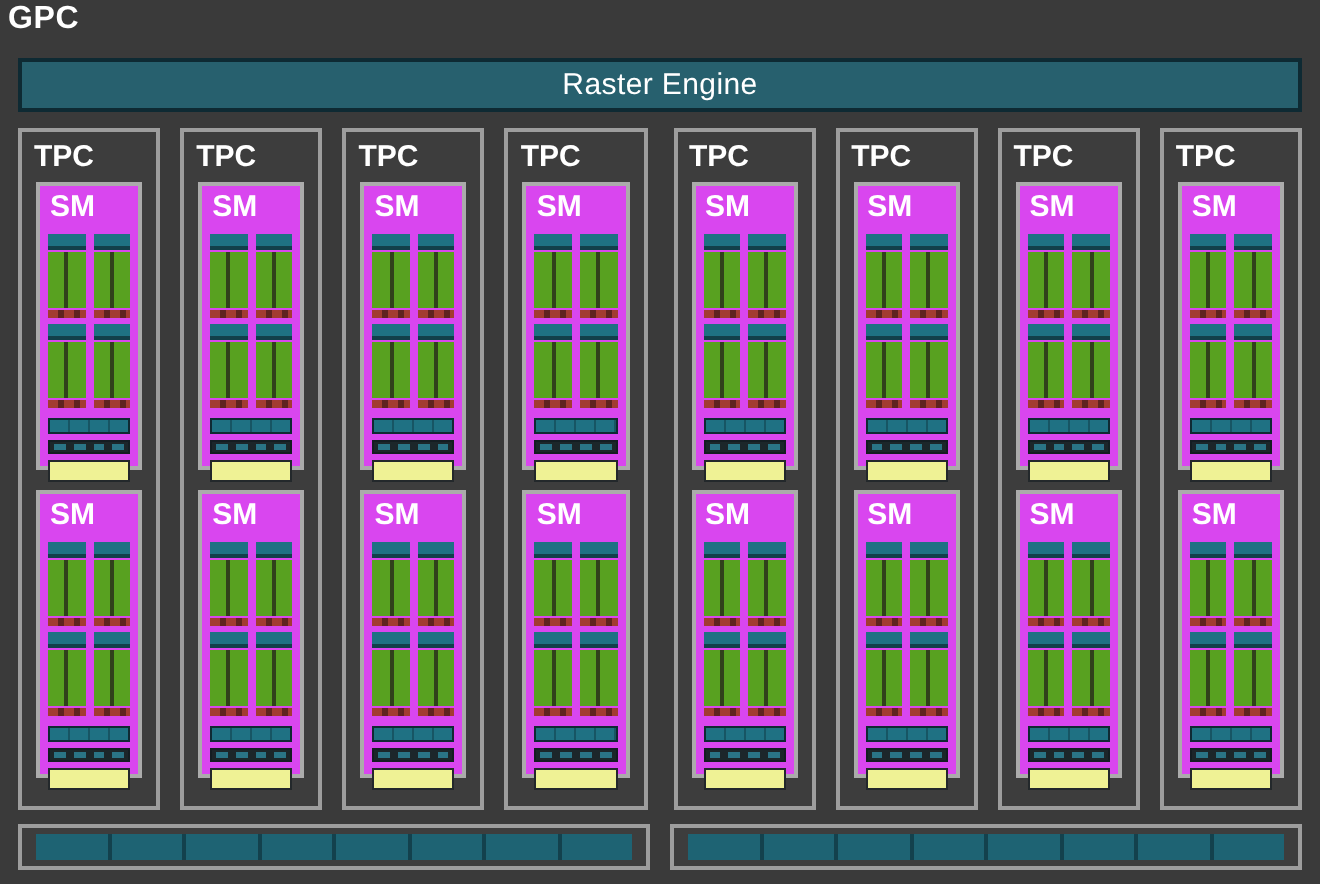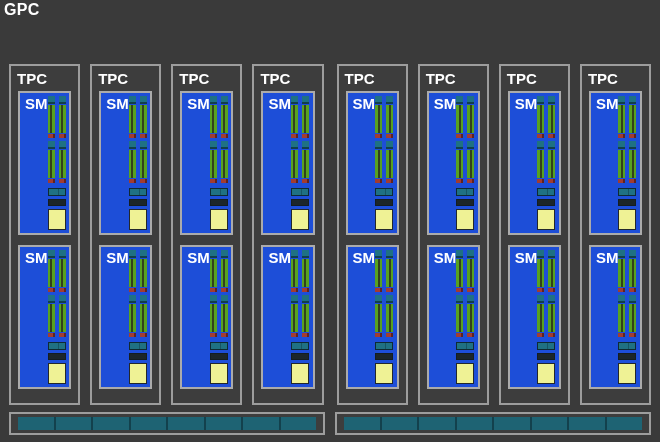--- a/index.html
+++ b/index.html
@@ -37,23 +37,23 @@
   }
   .tpc.group-start{margin-left:3px;}
   .tpc-label{
     color:var(--text,#fff);font-weight:bold;font-size:15px;
     padding:3px 0 3px 6px;line-height:18px;flex:none;
   }
   .sm-stack{display:flex;flex-direction:column;gap:10px;padding:0 7px;flex:1;}
 
   .sm{
     height:144px;flex:none;
-    border:2px solid #ababab;background:#1d4ed8;
+    border:2px solid #ababab;background:#d946ef;
     box-sizing:border-box;
-    display:flex;
+    display:flex;flex-direction:column;
     padding:1px 4px 3px;
   }
   .sm-label{
     color:var(--text,#fff);font-weight:bold;font-size:15px;
     padding:1px 0 2px 1px;line-height:18px;flex:none;
   }
   .sm-body{flex:1;display:flex;flex-direction:column;gap:3px;margin-top:2px;min-height:0;}
 
   .proc{display:flex;flex-direction:column;flex:none;}
   .sched{display:flex;gap:4px;height:8px;flex:none;}
@@ -95,20 +95,23 @@
   }
   .bottom-strip{flex:1;display:flex;gap:2px;background:#13414d;}
   .bottom-strip i{flex:1;background:var(--teal_strip,#1e6373);}
 </style>
 </head>
 <body>
 
 <div id="stage">
   <div class="gpc-label">GPC</div>
 
+  <div class="raster">
+    <span>Raster Engine</span>
+  </div>
 
   <div class="tpc-row">
   <div class="tpc">
     <div class="tpc-label">TPC</div>
     <div class="sm-stack">
 
       <div class="sm">
         <div class="sm-label">SM</div>
         <div class="sm-body">
           <div class="proc">

